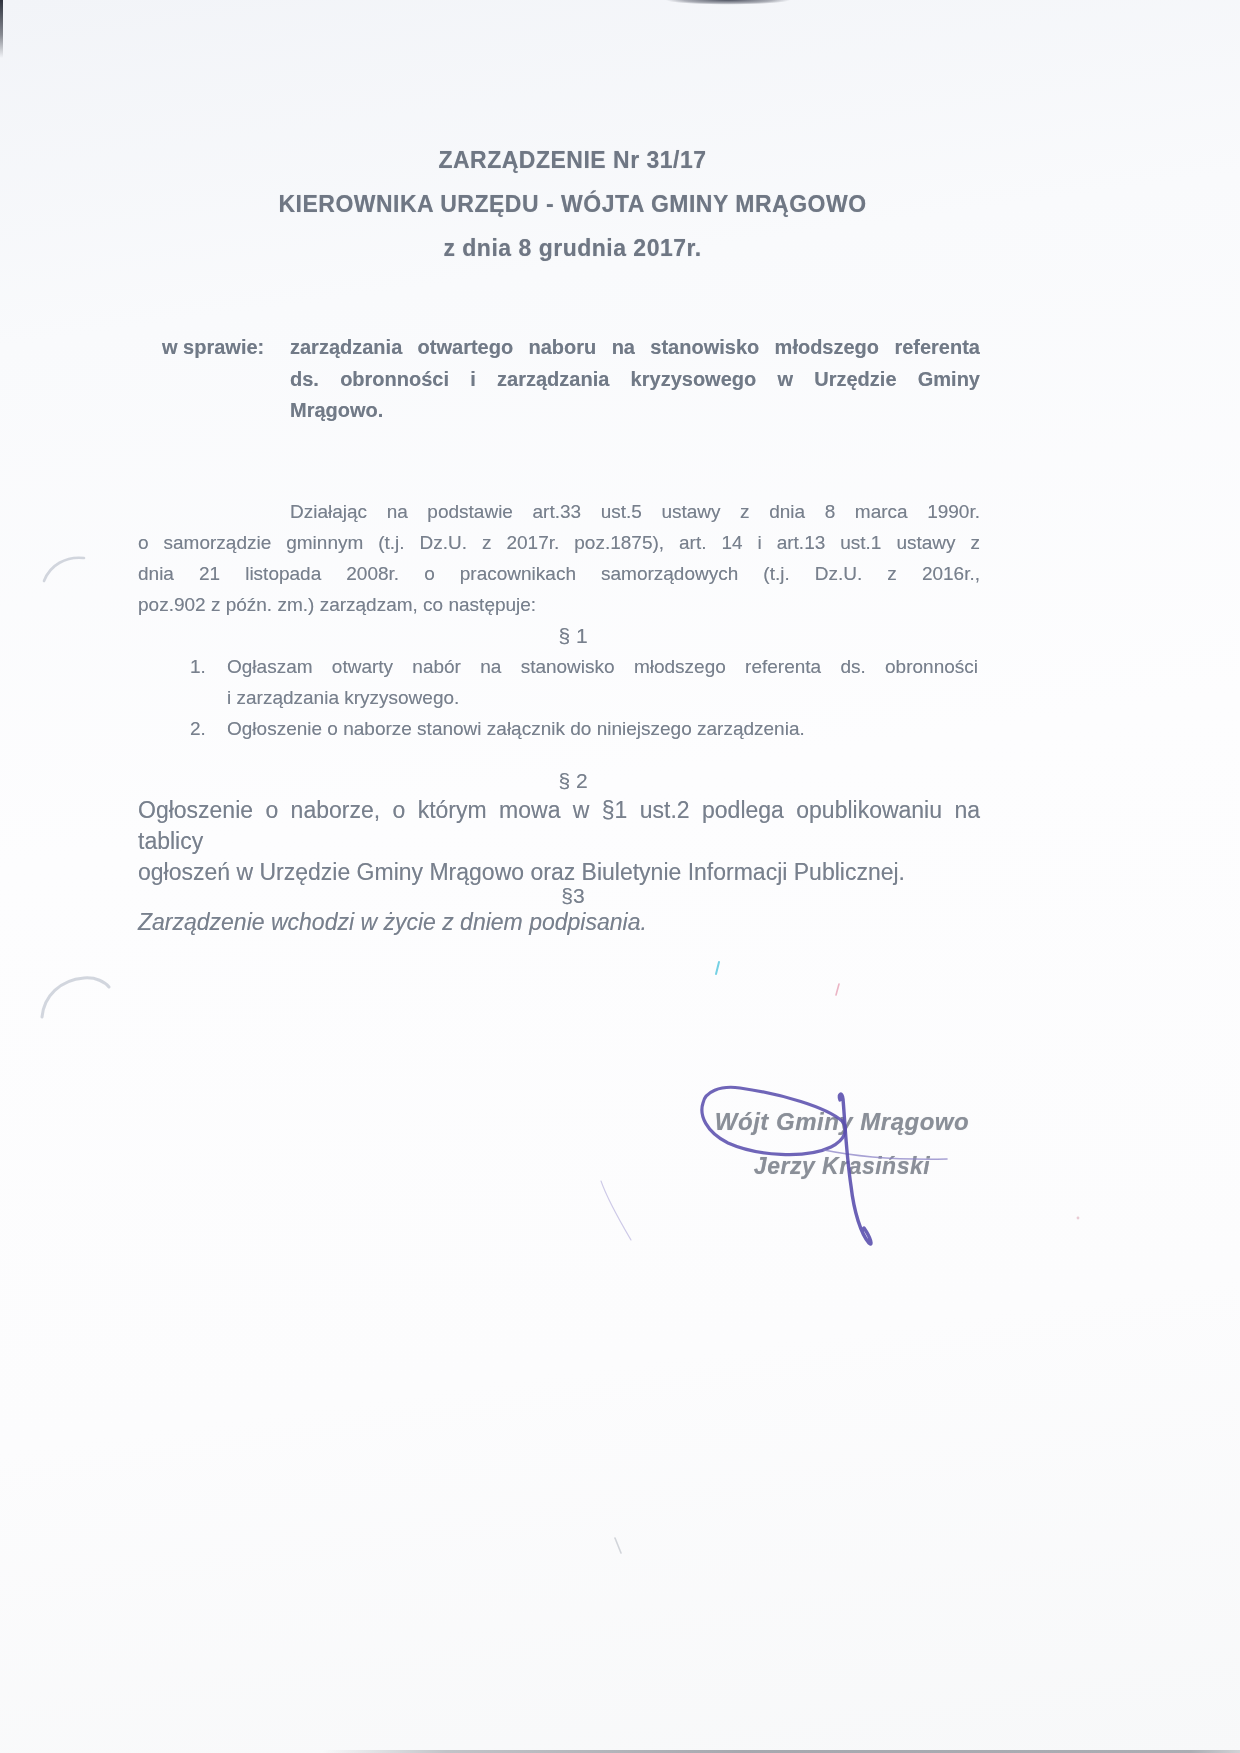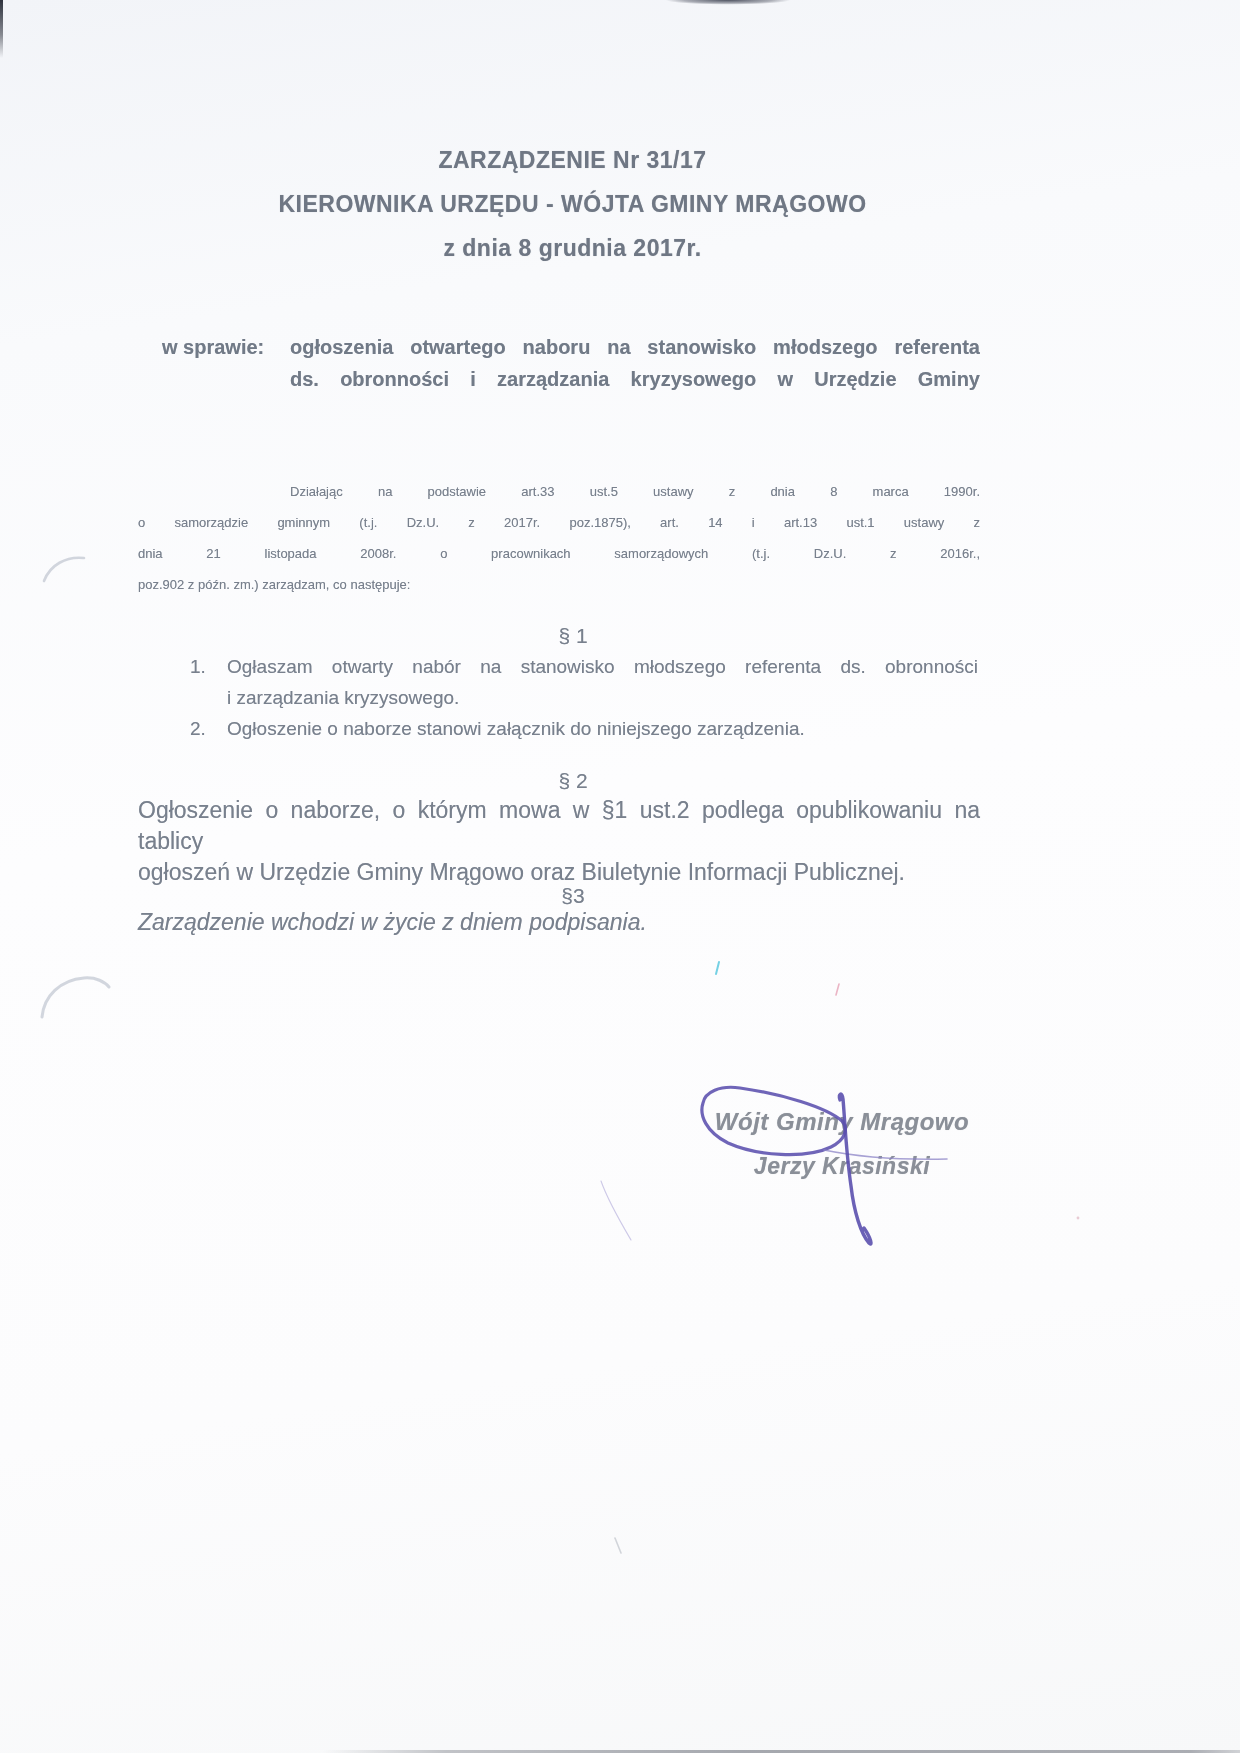--- a/index.html
+++ b/index.html
@@ -40,22 +40,22 @@
   .subject {
     position: absolute; top: 332px; left: 138px; width: 842px;
     display: flex;
     font-size: 20px; font-weight: bold; line-height: 31.5px;
     color: #717a87;
     text-shadow: 0 0 0.6px rgba(113,122,135,.5);
   }
   .subject-label { flex: 0 0 128px; margin-left: 24px; }
   .subject-lines { flex: 1 1 auto; min-width: 0; }
   .preamble {
-    position: absolute; top: 476px; left: 138px; width: 842px;
-    font-size: 13px; line-height: 31px;
+    position: absolute; top: 496px; left: 138px; width: 842px;
+    font-size: 19px; line-height: 31px;
     color: #78808d;
     text-shadow: 0 0 0.6px rgba(120,128,141,.5);
   }
   .indent { padding-left: 152px; }
   .jline { text-align: justify; text-align-last: justify; white-space: nowrap0; }
   .lline { text-align: left; }
   .sec-heading {
     position: absolute; left: 138px; width: 842px;
     padding-left: 28px; box-sizing: border-box;
     text-align: center;
@@ -109,22 +109,23 @@
 
   <header class="doc-header">
     <div>ZARZĄDZENIE Nr 31/17</div>
     <div>KIEROWNIKA URZĘDU - WÓJTA GMINY MRĄGOWO</div>
     <div>z dnia 8 grudnia 2017r.</div>
   </header>
 
   <div class="subject">
     <span class="subject-label">w sprawie:</span>
     <div class="subject-lines">
-      <div class="jline">ogłoszenia otwartego naboru na stanowisko młodszego referenta</div>
+      <div class="jline">zarządzania otwartego naboru na stanowisko młodszego referenta</div>
       <div class="jline">ds. obronności i zarządzania kryzysowego w Urzędzie Gminy</div>
+      <div class="lline">Mrągowo.</div>
     </div>
   </div>
 
   <div class="preamble">
     <div class="jline indent">Działając na podstawie art.33 ust.5 ustawy z dnia 8 marca 1990r.</div>
     <div class="jline">o samorządzie gminnym (t.j. Dz.U. z 2017r. poz.1875), art. 14 i art.13 ust.1 ustawy z</div>
     <div class="jline">dnia 21 listopada 2008r. o pracownikach samorządowych (t.j. Dz.U. z 2016r.,</div>
     <div class="lline">poz.902 z późn. zm.) zarządzam, co następuje:</div>
   </div>
 

